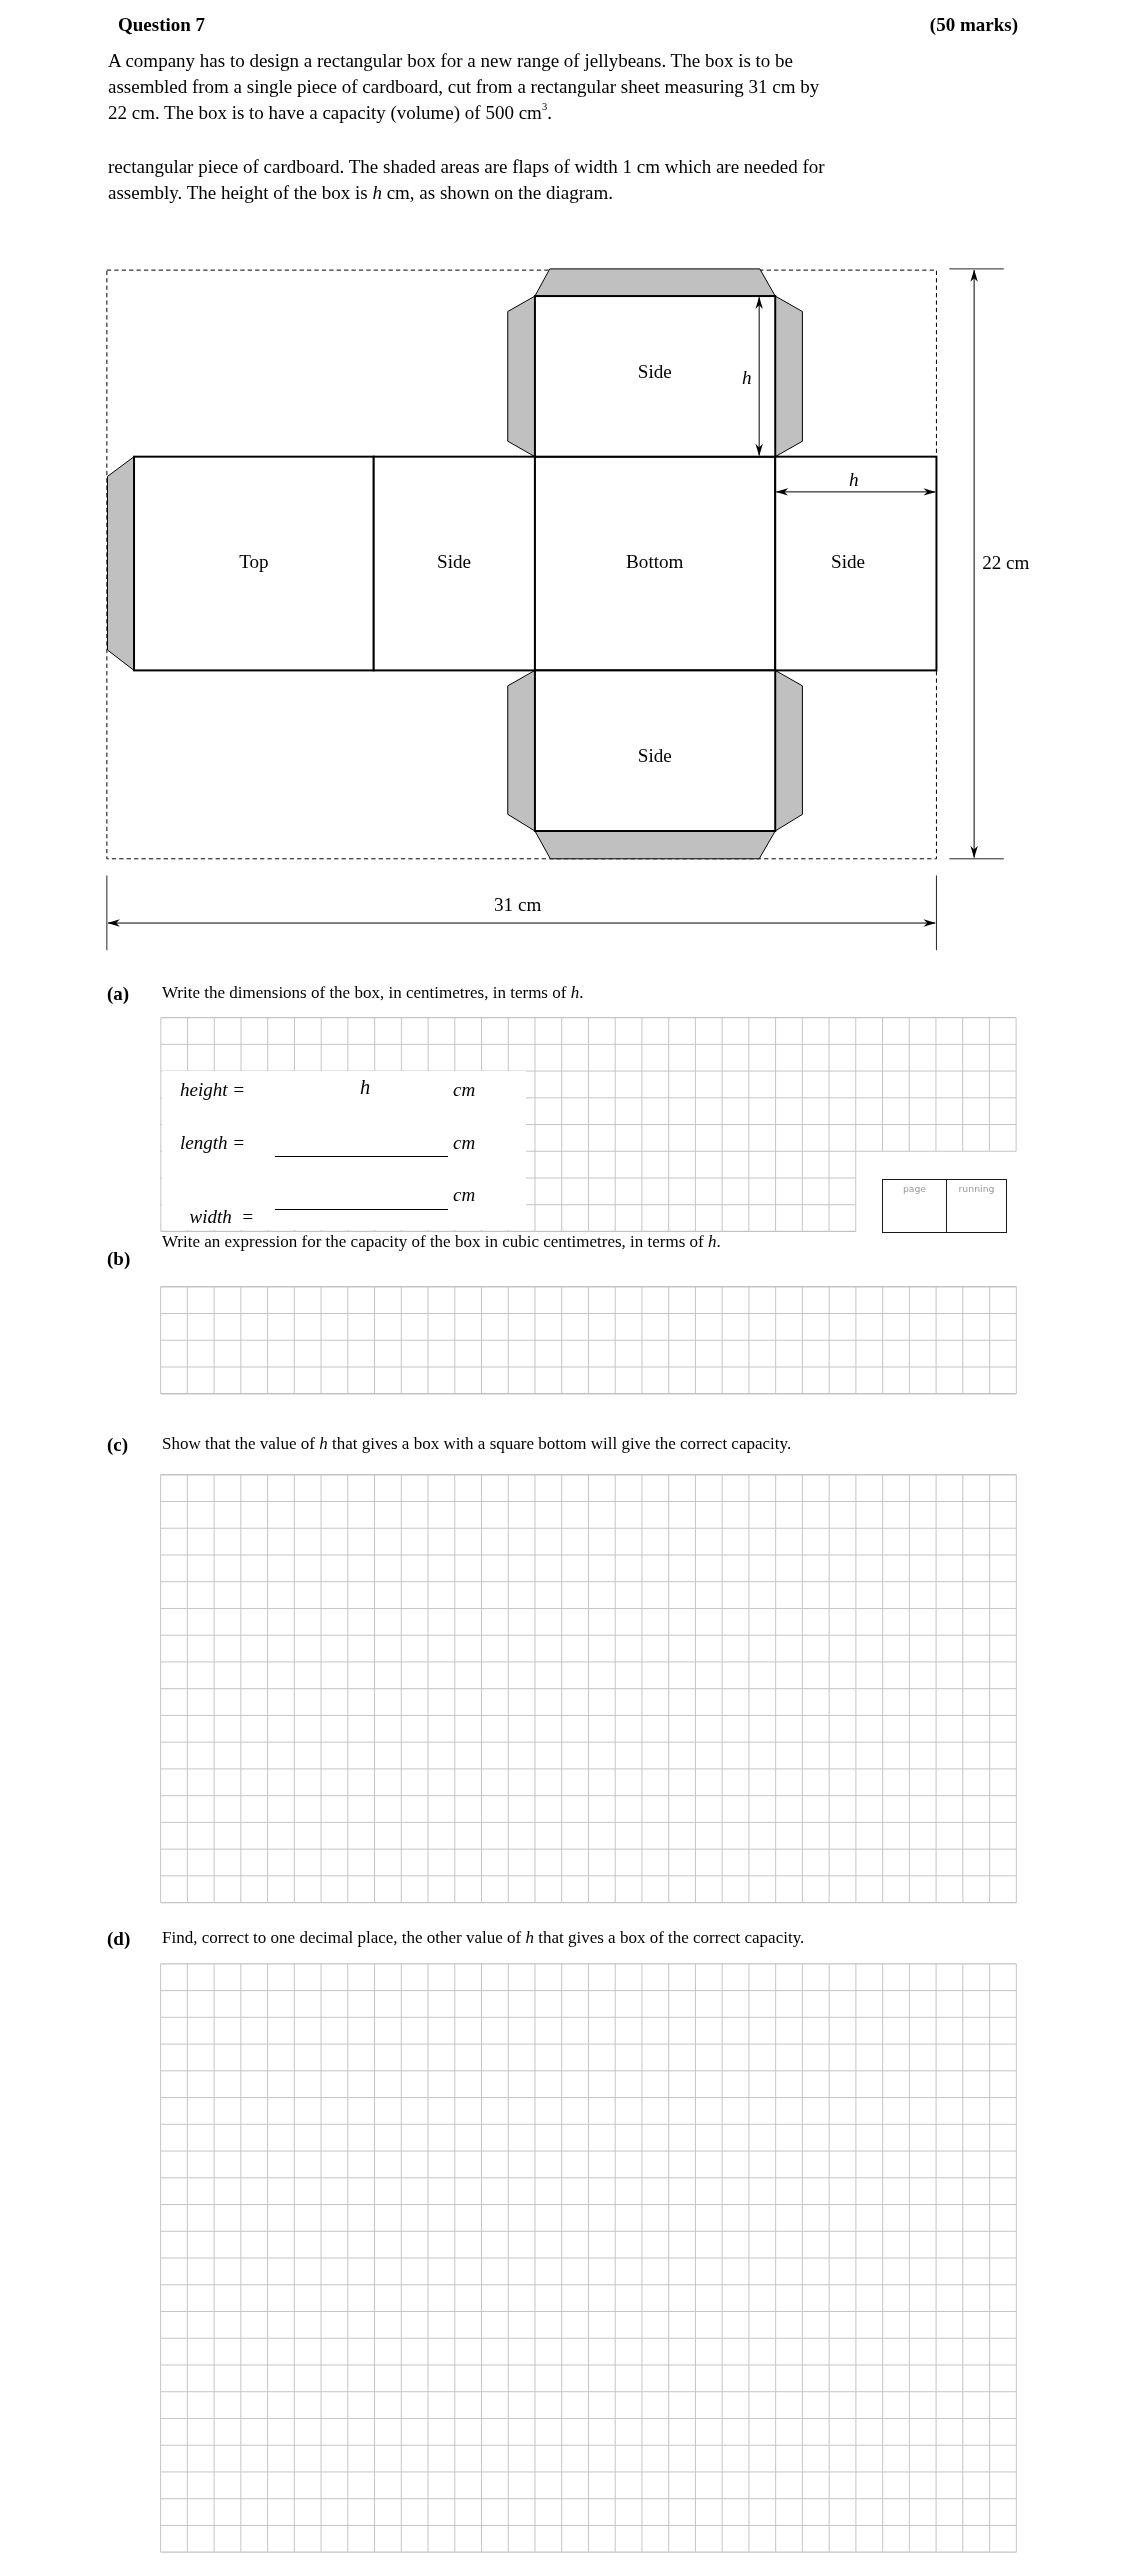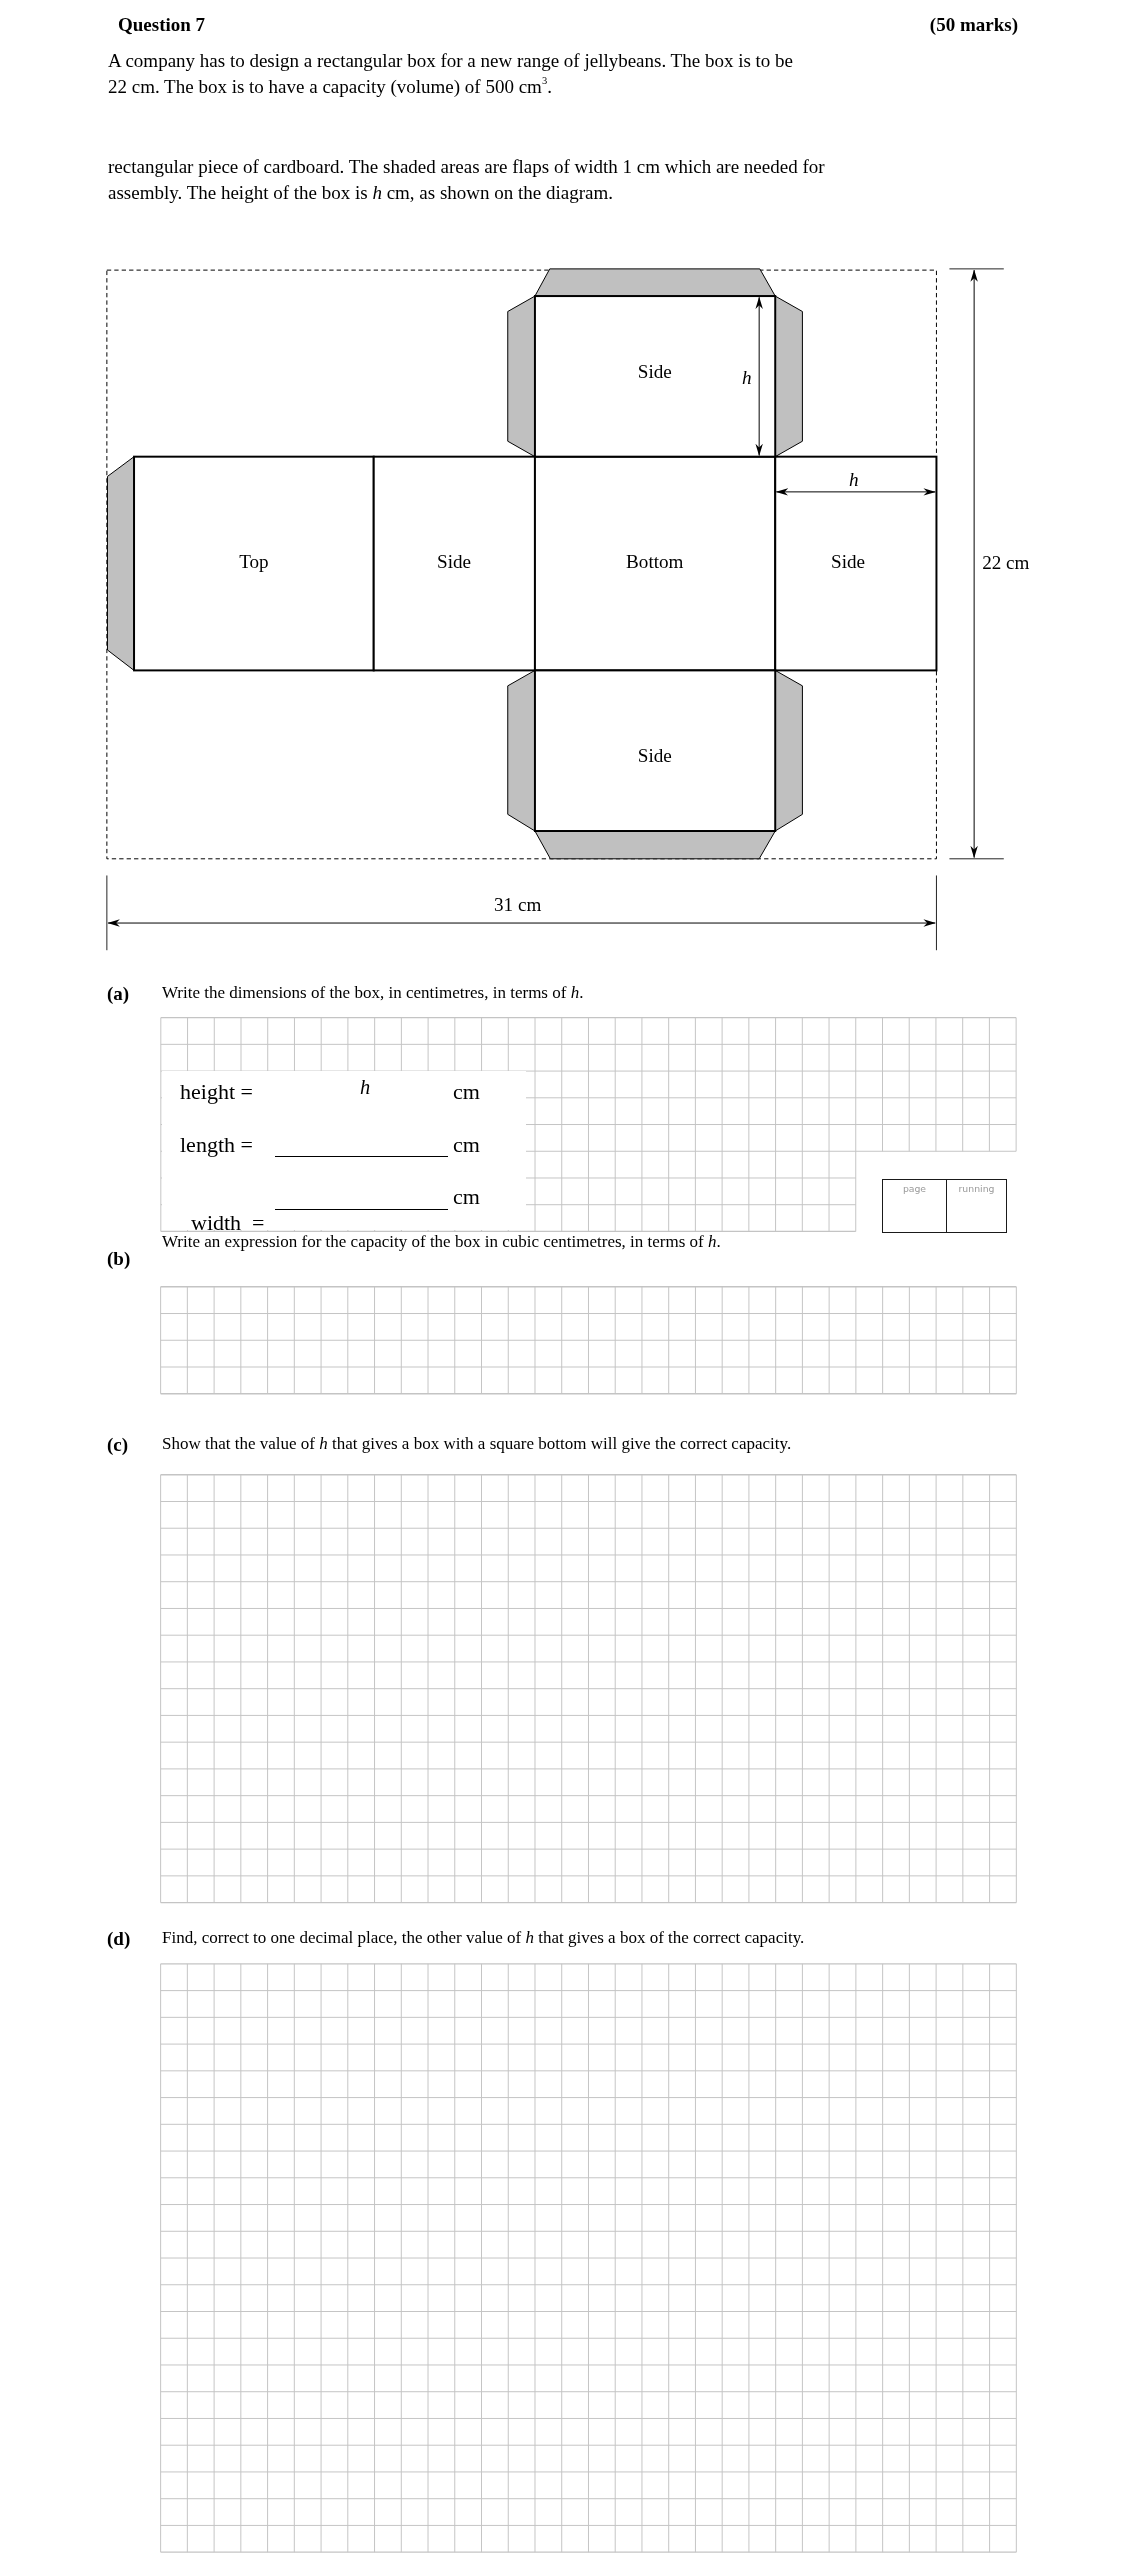--- a/index.html
+++ b/index.html
@@ -9,37 +9,38 @@
   .q-header { font-weight: bold; font-size: 19px; }
   .marks { font-weight: bold; font-size: 19px; }
   .para { position: absolute; left: 108px; font-size: 19px; line-height: 26px; width: 927px; }
   .para .line { display: block; white-space: nowrap; }
   sup { font-size: 10.5px; vertical-align: 8.6px; line-height: 0; }
   i { font-style: italic; }
   .part-label { font-weight: bold; font-size: 19px; }
   .part-text { font-size: 17px; }
   svg text { font-family: "Liberation Serif", "DejaVu Serif", serif; }
   .grid { position: absolute; left: 160px; }
-  .dim-row { position: absolute; font-size: 22px; }
+  .dim-row { position: absolute; font-size: 19px; font-style: italic; }
   .blank-line { position: absolute; border-bottom: 1.2px solid #000; }
   .pr-box { position: absolute; left: 882px; top: 1179px; width: 125px; height: 54px;
             border: 1.2px solid #1a1a1a; border-bottom-width: 1.9px; box-sizing: border-box; display: flex; }
   .pr-cell { flex: 0 0 auto; height: 100%; box-sizing: border-box; text-align: center;
              font-family: "DejaVu Sans", sans-serif; font-size: 9.3px; color: #9a9a9a; padding-top: 2.5px; }
   .pr-cell.first { width: 64px; border-right: 1.2px solid #1a1a1a; }
   .pr-cell.second { flex: 1; }
 </style>
 </head>
 <body>
 
 <div class="abs q-header" style="left:108px; top:13.6px;margin-left:10px;">Question 7</div>
 <div class="abs marks" style="right:105px; top:13.6px;">(50 marks)</div>
 
 <div class="para" style="top:48px;">
   <span class="line">A company has to design a rectangular box for a new range of jellybeans.  The box is to be</span>
+  <span class="line">assembled from a single piece of cardboard, cut from a rectangular sheet measuring 31 cm by</span>
   <span class="line"><span>22 cm.  The box is to have a capacity (volume) of 500 cm</span><sup>3</sup><span>.</span></span>
 </div>
 <div class="para" style="top:154px;">
   <span class="line">rectangular piece of cardboard.  The shaded areas are flaps of width 1 cm which are needed for</span>
   <span class="line"><span>assembly.  The height of the box is </span><i>h</i><span> cm, as shown on the diagram.</span></span>
 </div>
 
 <svg width="1123" height="964" viewBox="0 0 1818 1560" style="position:absolute; left:0; top:0;">
   <defs>
     <marker id="arrow" viewBox="0 0 20 12" refX="19" refY="6" markerWidth="20" markerHeight="12" orient="auto-start-reverse" markerUnits="userSpaceOnUse">

